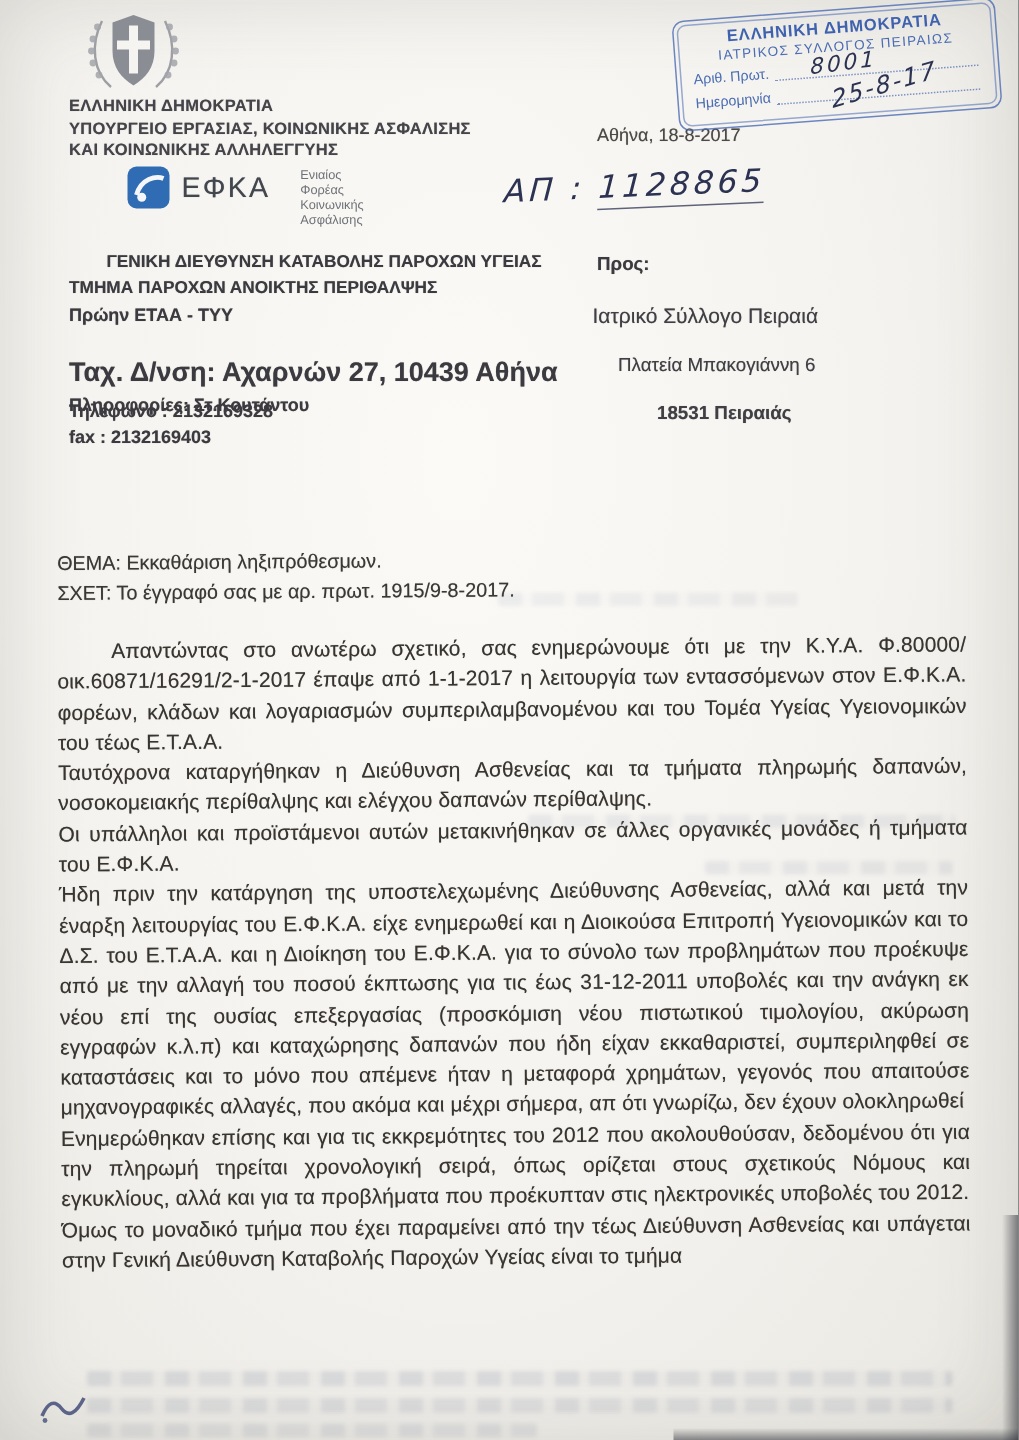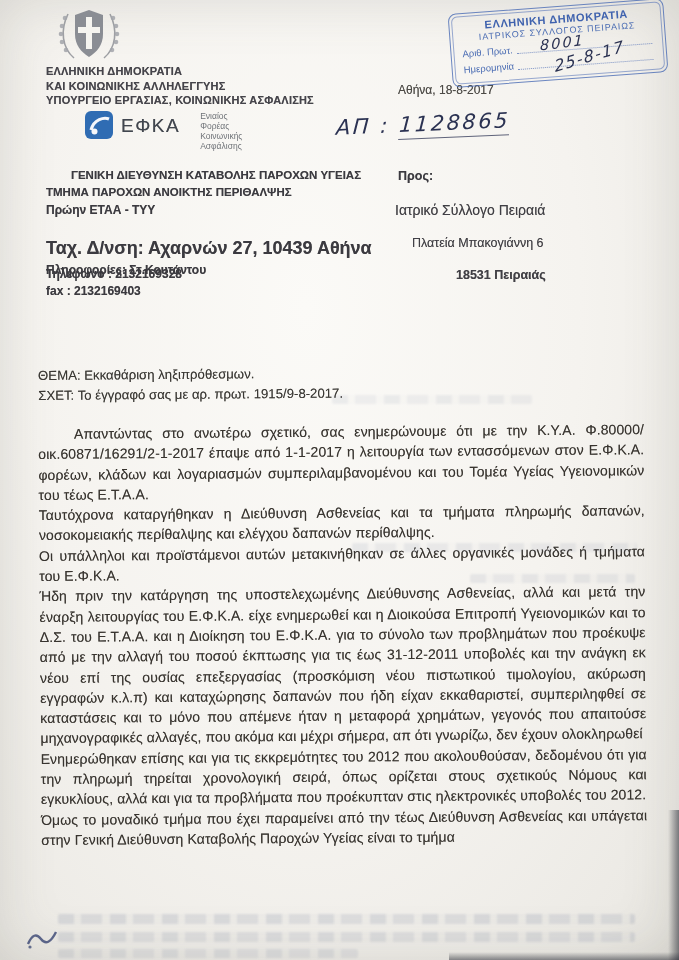--- a/index.html
+++ b/index.html
@@ -63,21 +63,21 @@
   .sender .b3 { font-size:12px;  font-weight:bold; margin-top:5px; }
   .sender .b4 { font-size:18px;  font-weight:700; margin-top:21px; }
   .sender .b5 { font-size:12px;  font-weight:600; margin-top:4px; }
   .contact { left:46px; top:266px; font-size:12px; font-weight:600; color:#3b3a40;
              line-height:17px; }
 
   
   .to-label { left:398px; top:169px; font-size:12.5px; font-weight:bold; color:#3b3a40; }
   .to-1 { left:395px; top:202px; font-size:14px; color:#403f45;text-align:right; }
   .to-2 { left:412px; top:236px; font-size:12.5px; color:#403f45; }
-  .to-3 { left:456px; top:268px; font-size:12.5px; font-weight:600; color:#403f45; }
+  .to-3 { left:438px; top:268px; font-size:12.5px; font-weight:600; color:#403f45; }
 
   
   .subject { left:38px; top:368px; transform:rotate(-0.45deg); transform-origin:left top;
              font-size:13.2px; color:#3a3834; }
   .subject .ref { margin-top:5px; }
   .body-txt { left:38px; top:424px; width:606px; transform:rotate(-0.45deg);
               transform-origin:left top; font-size:14px; line-height:20.3px;
               text-align:justify; color:#38342f; letter-spacing:0.1px; }
   .body-txt p { margin:0; }
   .body-txt p.first { text-indent:36px; }
@@ -124,22 +124,22 @@
     </g>
     <path d="M37 6 L51 11 V30 C51 41 45 48 37 53 C29 48 23 41 23 30 V11 Z" fill="#8a8d94"></path>
     <g fill="#f5f4f0">
       <rect x="34" y="13" width="6" height="32"></rect>
       <rect x="26" y="23" width="22" height="6"></rect>
     </g>
   </svg>
 
   <div class="abs lh-block typed">
     <div>ΕΛΛΗΝΙΚΗ ΔΗΜΟΚΡΑΤΙΑ</div>
+    <div>ΥΠΟΥΡΓΕΙΟ ΕΡΓΑΣΙΑΣ, ΚΟΙΝΩΝΙΚΗΣ ΑΣΦΑΛΙΣΗΣ</div>
     <div>ΚΑΙ ΚΟΙΝΩΝΙΚΗΣ ΑΛΛΗΛΕΓΓΥΗΣ</div>
-    <div>ΥΠΟΥΡΓΕΙΟ ΕΡΓΑΣΙΑΣ, ΚΟΙΝΩΝΙΚΗΣ ΑΣΦΑΛΙΣΗΣ</div>
   </div>
 
   <div class="abs lh-date typed">Αθήνα, 18-8-2017</div>
 
   <div class="abs efka-row">
     <svg width="30" height="30" viewBox="0 0 30 30">
       <rect x="1" y="1" width="28" height="28" rx="6" fill="#2f6cb3"></rect>
       <path d="M7 20 C10 9 20 7 25 9" stroke="#f4f6fa" stroke-width="3.2" fill="none"></path>
       <circle cx="10.5" cy="21.5" r="3" fill="#f4f6fa"></circle>
     </svg>

